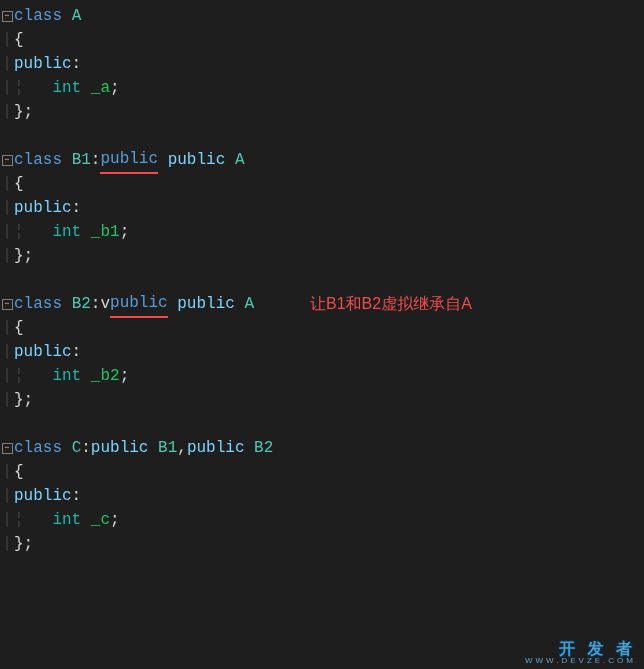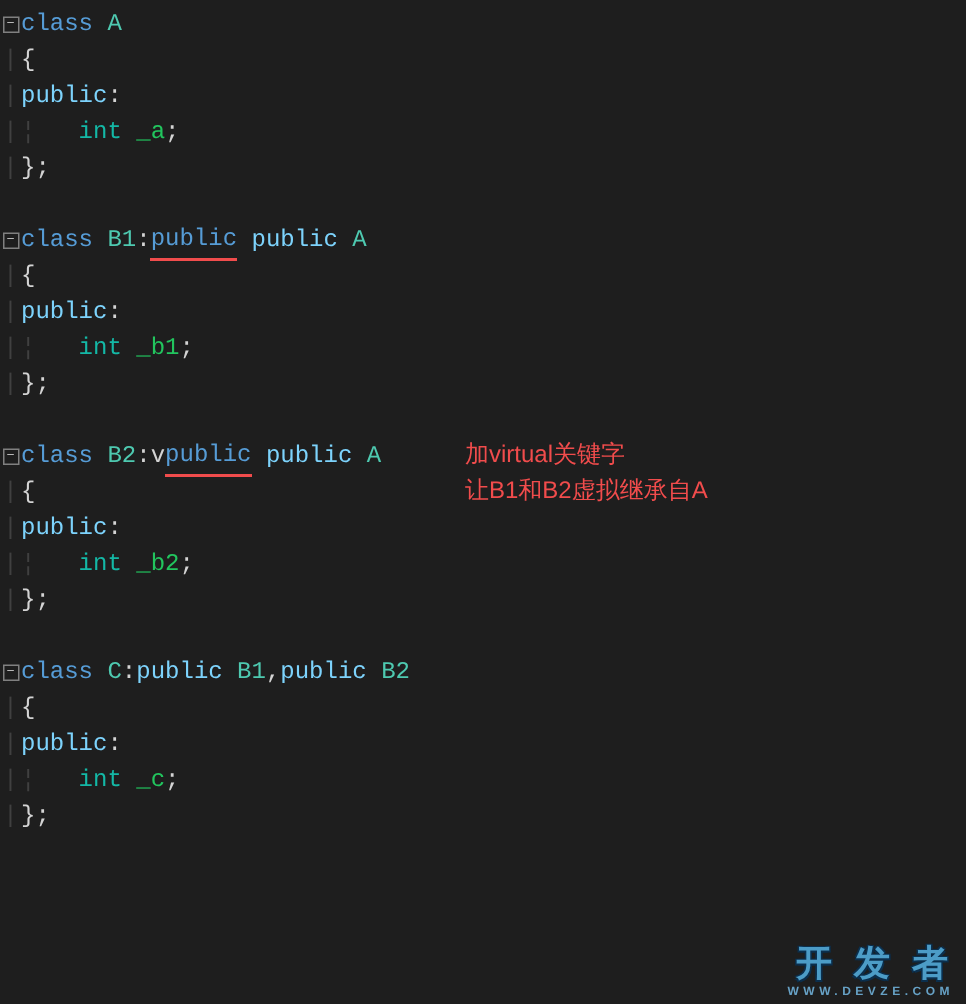--- a/index.html
+++ b/index.html
@@ -62,36 +62,35 @@
       font-size: 16px;
       font-family: 'Microsoft YaHei', sans-serif;
       line-height: 1.5;
     }
     .watermark {
       position: absolute;
       right: 8px;
       bottom: 8px;
       font-family: 'Microsoft YaHei', sans-serif;
       font-weight: bold;
-      font-size: 24px;
+      font-size: 16px;
       color: #4fa3d1;
       text-shadow: 1px 1px 0 #0a3050, -1px -1px 0 #0a3050, 1px -1px 0 #0a3050, -1px 1px 0 #0a3050;
       letter-spacing: 4px;
       opacity: 0.95;
     }
     .watermark-sub {
       position: absolute;
       right: 8px;
       bottom: 2px;
       font-family: Arial, sans-serif;
       font-size: 8px;
       color: #6fb0d8;
       letter-spacing: 3px;
       opacity: 0.9;
-      font-weight: bold;
     }
   </style>
 </head>
 <body>
 
 <div class="editor">
 
   <div class="line">
     <span class="gutter"><span class="fold-icon">−</span></span>
     <span class="kw-class">class</span><span> </span><span class="type-name">A</span>
@@ -159,18 +158,17 @@
   <div class="line">
     <span class="gutter"><span class="vline">|</span></span><span class="vline">¦   </span><span class="kw-int">int</span><span> </span><span class="member">_c</span><span class="punct">;</span>
   </div>
   <div class="line">
     <span class="gutter"><span class="vline">|</span></span><span class="punct">}</span><span class="punct">;</span>
   </div>
 
 </div>
 
 <div class="annotation" style="left:310px; top:292px;">
-  <div>加virtual关键字</div>
   <div>让B1和B2虚拟继承自A</div>
 </div>
 
 <div class="watermark">开 发 者</div>
 <div class="watermark-sub">WWW.DEVZE.COM</div>
 
 </body></html>

